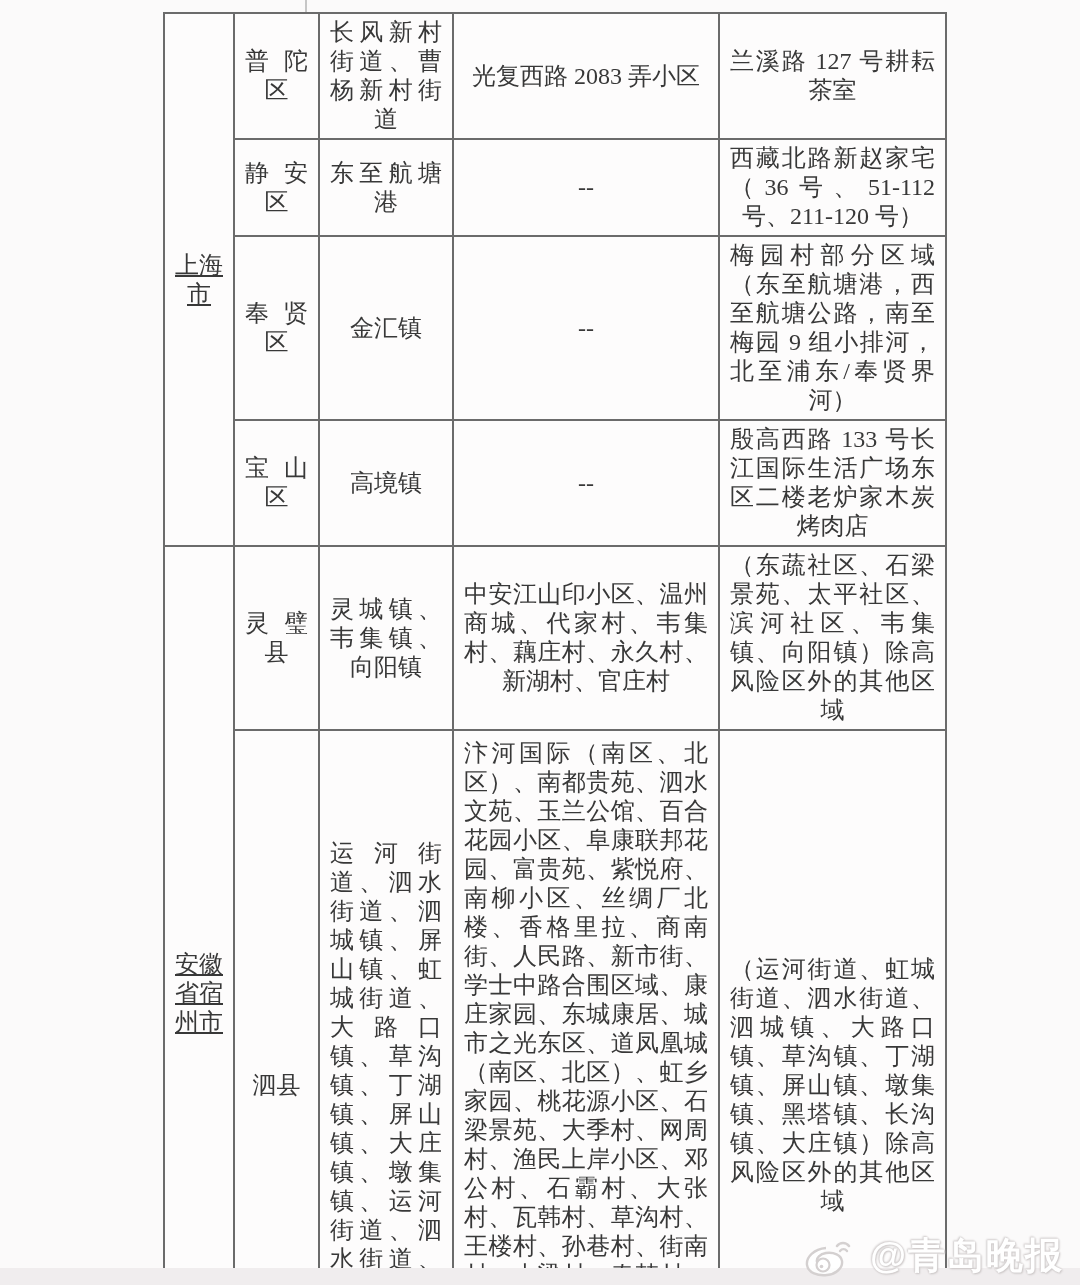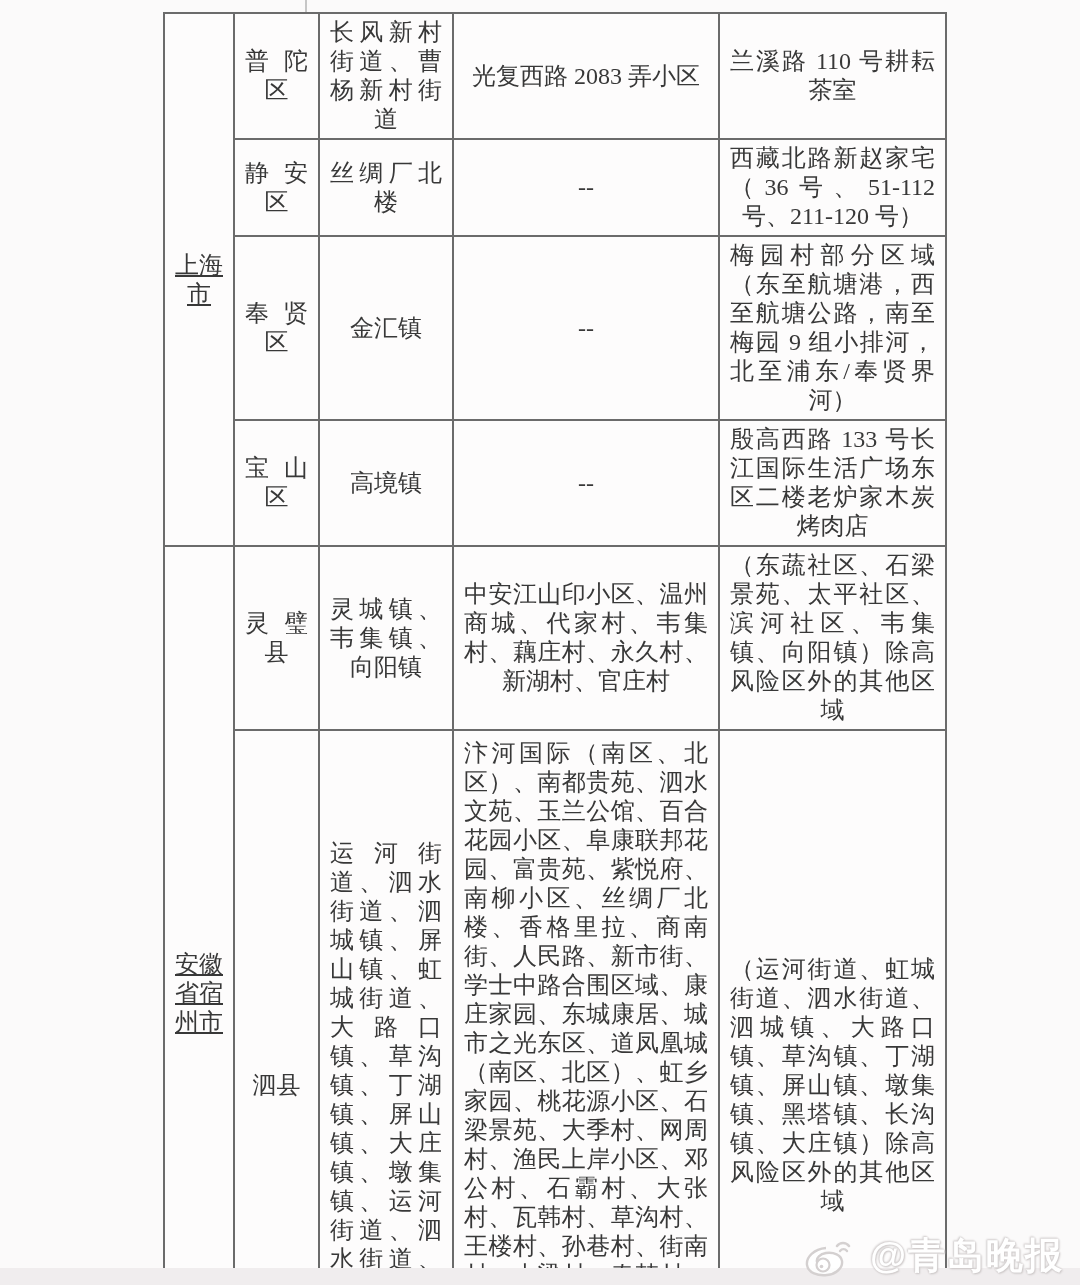--- a/index.html
+++ b/index.html
@@ -81,25 +81,25 @@
         <col style="width:134px">
         <col style="width:266px">
         <col style="width:227px">
     </colgroup>
     <tbody>
       <tr class="r1">
         <td class="prov" rowspan="4">上海市</td>
         <td>普陀区</td>
         <td>长风新村街道、曹杨新村街道</td>
         <td>光复西路 2083 弄小区</td>
-        <td>兰溪路 110 号耕耘茶室</td>
+        <td>兰溪路 127 号耕耘茶室</td>
       </tr>
       <tr class="r2">
         <td>静安区</td>
-        <td>丝绸厂北楼</td>
+        <td>东至航塘港</td>
         <td>--</td>
         <td>西藏北路新赵家宅（36号、51-112 号、211-120 号）</td>
       </tr>
       <tr class="r3">
         <td>奉贤区</td>
         <td>金汇镇</td>
         <td>--</td>
         <td>梅园村部分区域（东至航塘港，西至航塘公路，南至梅园 9 组小排河，北至浦东/奉贤界河）</td>
       </tr>
       <tr class="r4">

